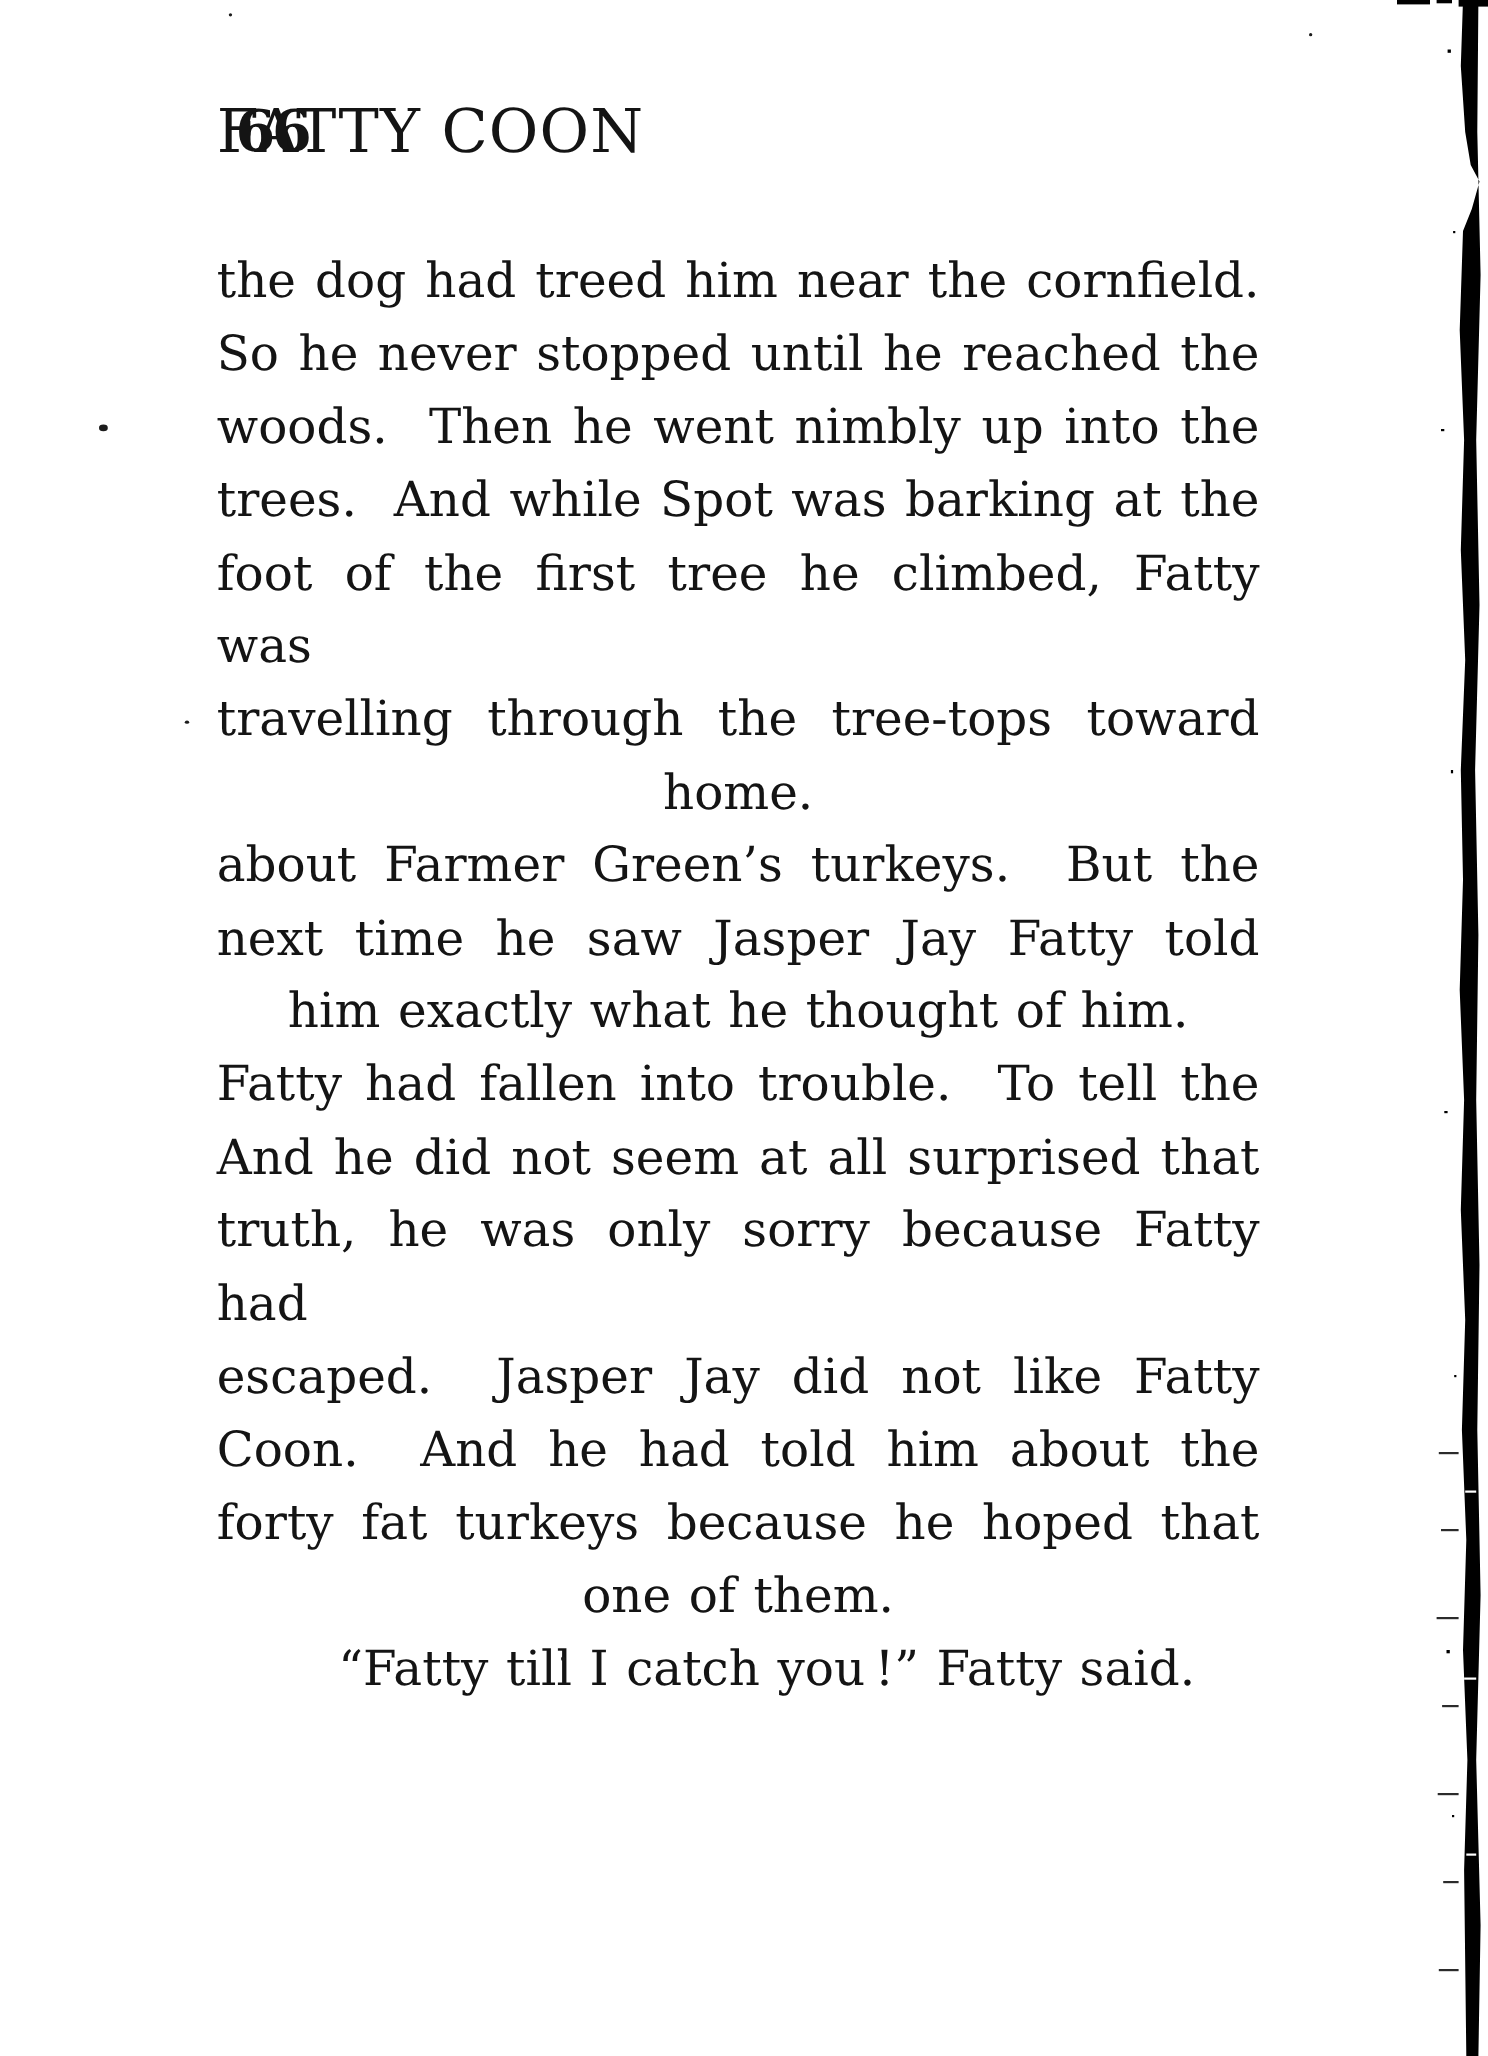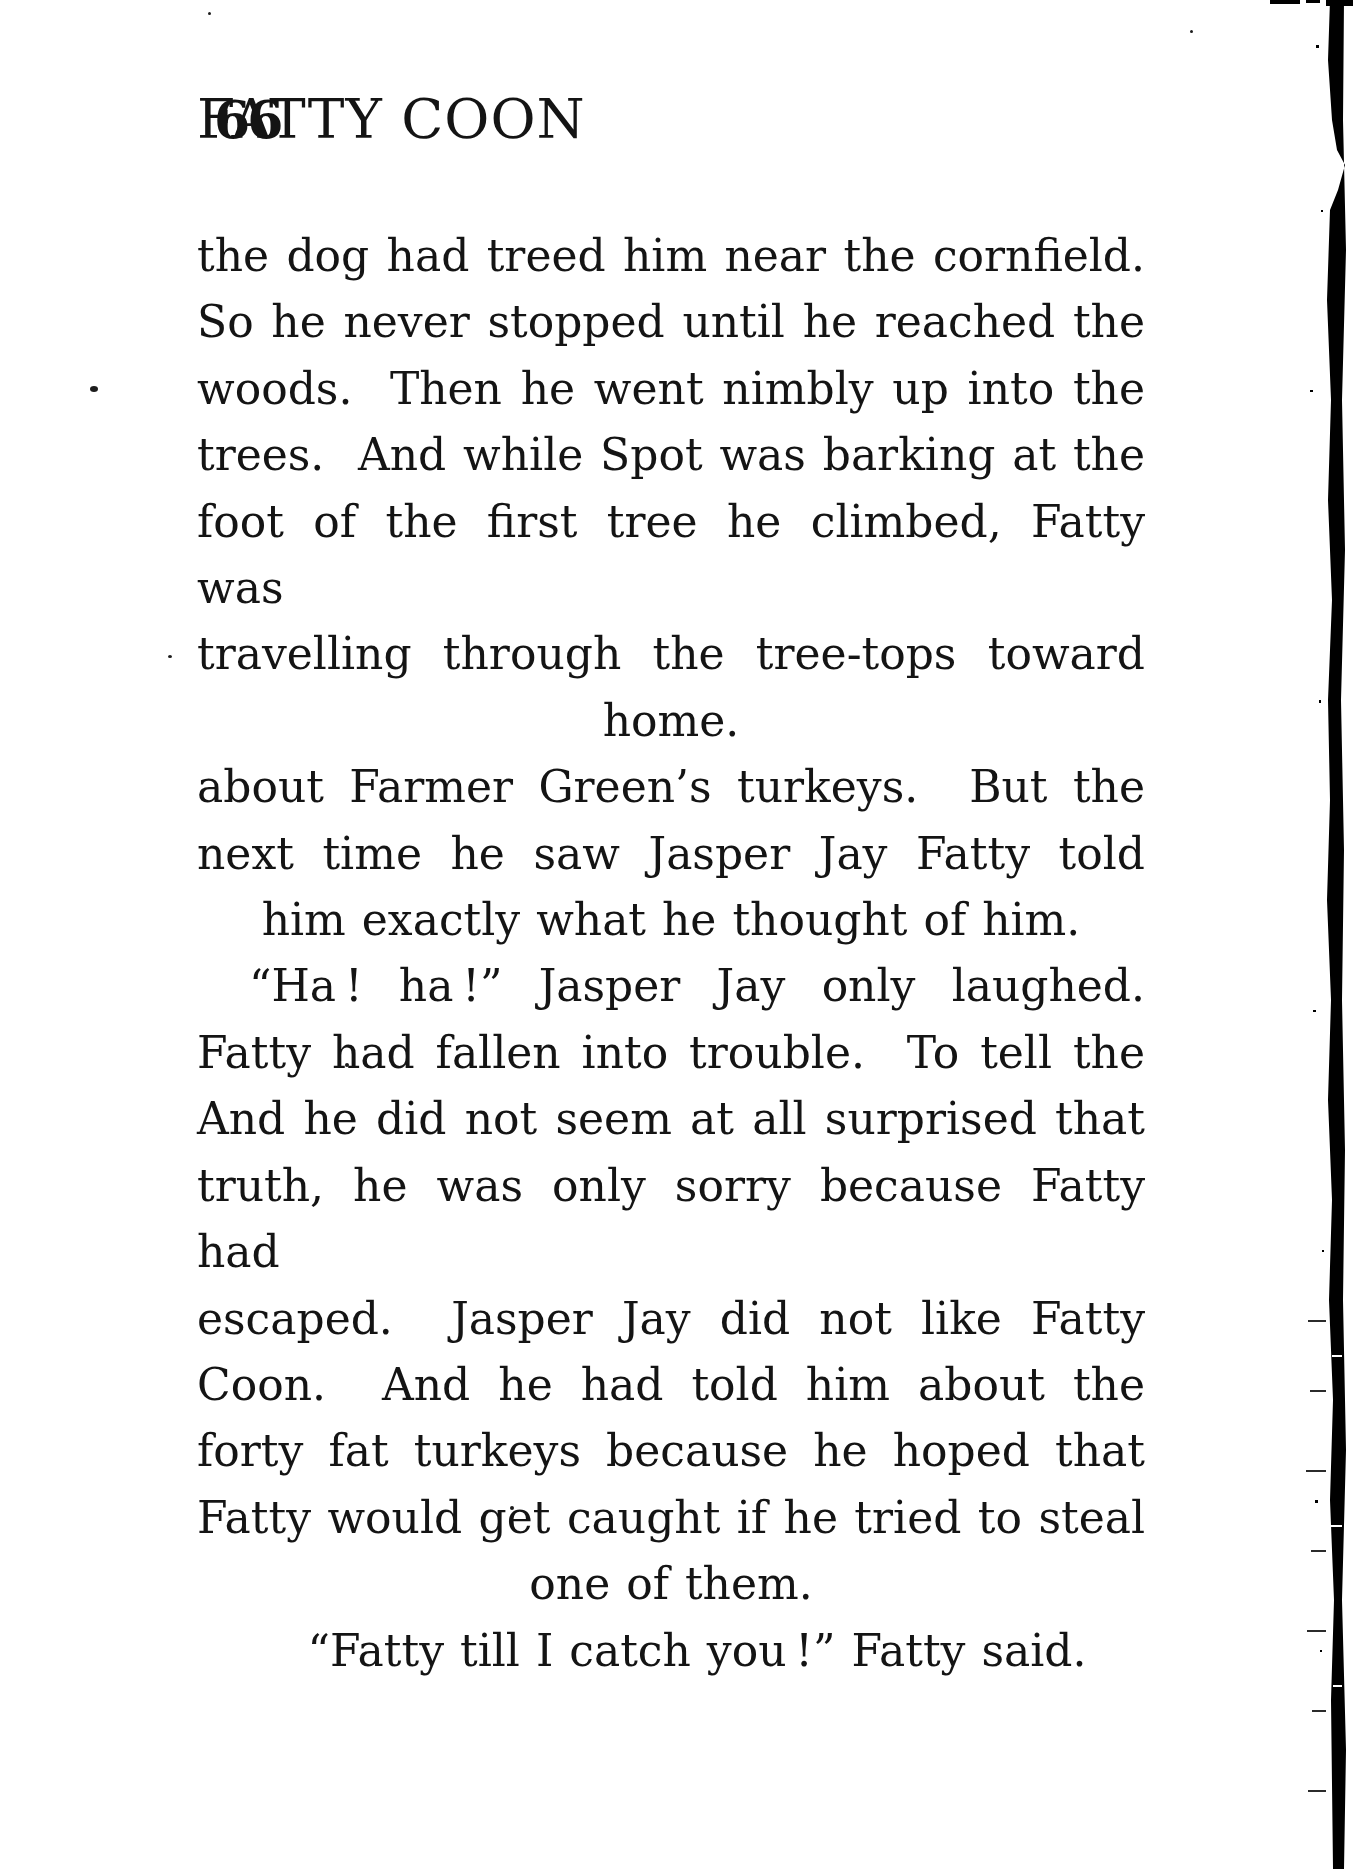--- a/index.html
+++ b/index.html
@@ -43,28 +43,26 @@
   <div class="line just">the dog had treed him near the cornfield.</div>
       <div class="line just">So he never stopped until he reached the</div>
       <div class="line just">woods.&nbsp; Then he went nimbly up into the</div>
       <div class="line just">trees.&nbsp; And while Spot was barking at the</div>
       <div class="line just">foot of the first tree he climbed, Fatty was</div>
       <div class="line just">travelling through the tree-tops toward</div>
       <div class="line">home.</div>
       <div class="line just">about Farmer Green’s turkeys.&nbsp; But the</div>
       <div class="line just">next time he saw Jasper Jay Fatty told</div>
       <div class="line">him exactly what he thought of him.</div>
-      <div class="line just ind">“Ha ! ha !” Jasper Jay only laughed.</div>
       <div class="line just">Fatty had fallen into trouble.&nbsp; To tell the</div>
       <div class="line just">And he did not seem at all surprised that</div>
       <div class="line just">truth, he was only sorry because Fatty had</div>
       <div class="line just">escaped.&nbsp; Jasper Jay did not like Fatty</div>
       <div class="line just">Coon.&nbsp; And he had told him about the</div>
       <div class="line just">forty fat turkeys because he hoped that</div>
-      <div class="line just">Fatty would get caught if he tried to steal</div>
       <div class="line">one of them.</div>
       <div class="line ind">“Fatty till I catch you !” Fatty said.</div>
     </div>
 
   <div class="speck" style="left:90px;top:386px;width:8px;height:6px;"></div>
   <div class="speck" style="left:208px;top:12px;width:3px;height:3px;"></div>
   <div class="speck" style="left:1190px;top:30px;width:3px;height:3px;"></div>
   <div class="speck" style="left:286px;top:313px;width:4px;height:3px;"></div>
   <div class="speck" style="left:345px;top:1063px;width:4px;height:4px;"></div>
   <div class="speck" style="left:510px;top:1506px;width:4px;height:4px;"></div>

